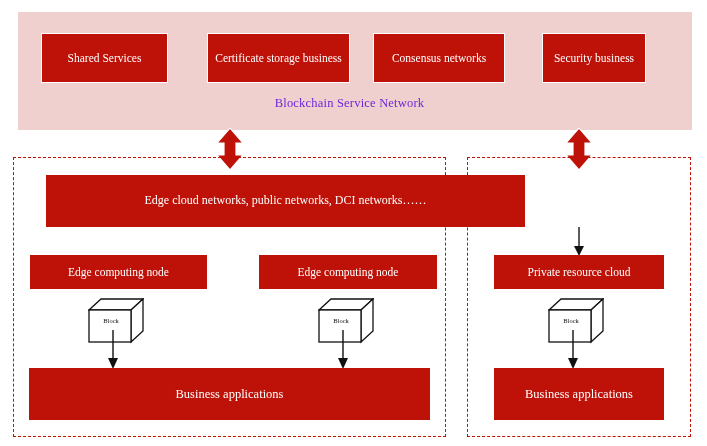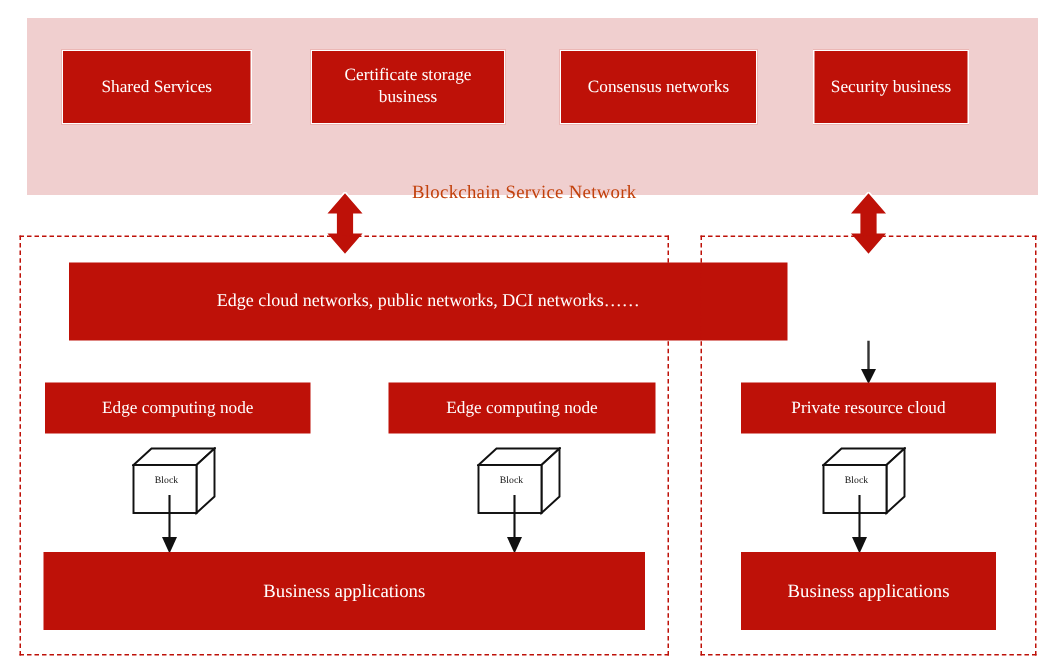--- a/index.html
+++ b/index.html
@@ -23,25 +23,25 @@
     position: absolute;
     left: 18px;
     top: 12px;
     width: 674px;
     height: 118px;
     background: #f0cfcf;
   }
   .bsn-caption {
     position: absolute;
     left: 18px;
-    top: 121px;
+    top: 96px;
     width: 663px;
     text-align: center;
     font-size: 12.5px;
-    color: #c2410c;
+    color: #6d28d9;
     letter-spacing: 0.2px;
   }
 
   
   .rbox {
     position: absolute;
     background: #be1108;
     color: #ffffff;
     display: flex;
     align-items: center;
@@ -49,21 +49,21 @@
     text-align: center;
     font-size: 11.5px;
     line-height: 1.28;
     box-sizing: border-box;
     padding: 2px 4px;
   }
   .rbox.outlined { border: 1.5px solid #ffffff; }
 
   
   .svc1 { left: 41px;  top: 33px;  width: 127px; height: 50px; }
-  .svc2 { left: 207px; top: 33px;  width: 130px; height: 50px; }
+  .svc2 { left: 207px; top: 33px;  width: 143px; height: 50px; }
   .svc3 { left: 373px; top: 33px;  width: 132px; height: 50px; }
   .svc4 { left: 542px; top: 33px;  width: 104px; height: 50px; }
 
   
   .dashed-box {
     position: absolute;
     border: 1.4px dashed #be1108;
     box-sizing: border-box;
     background: transparent;
   }

